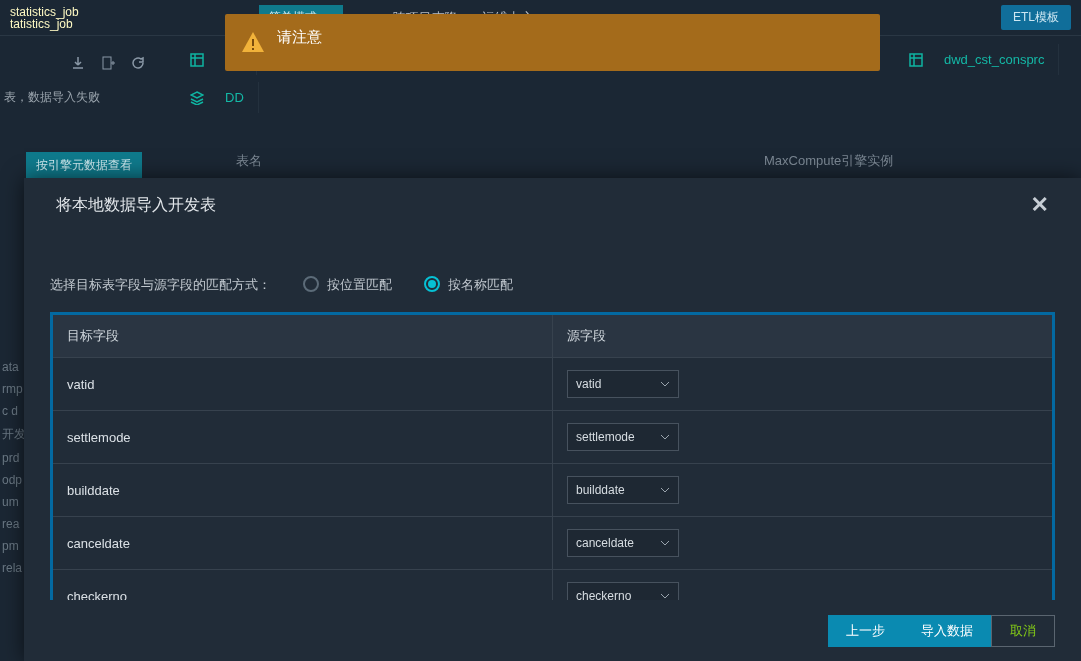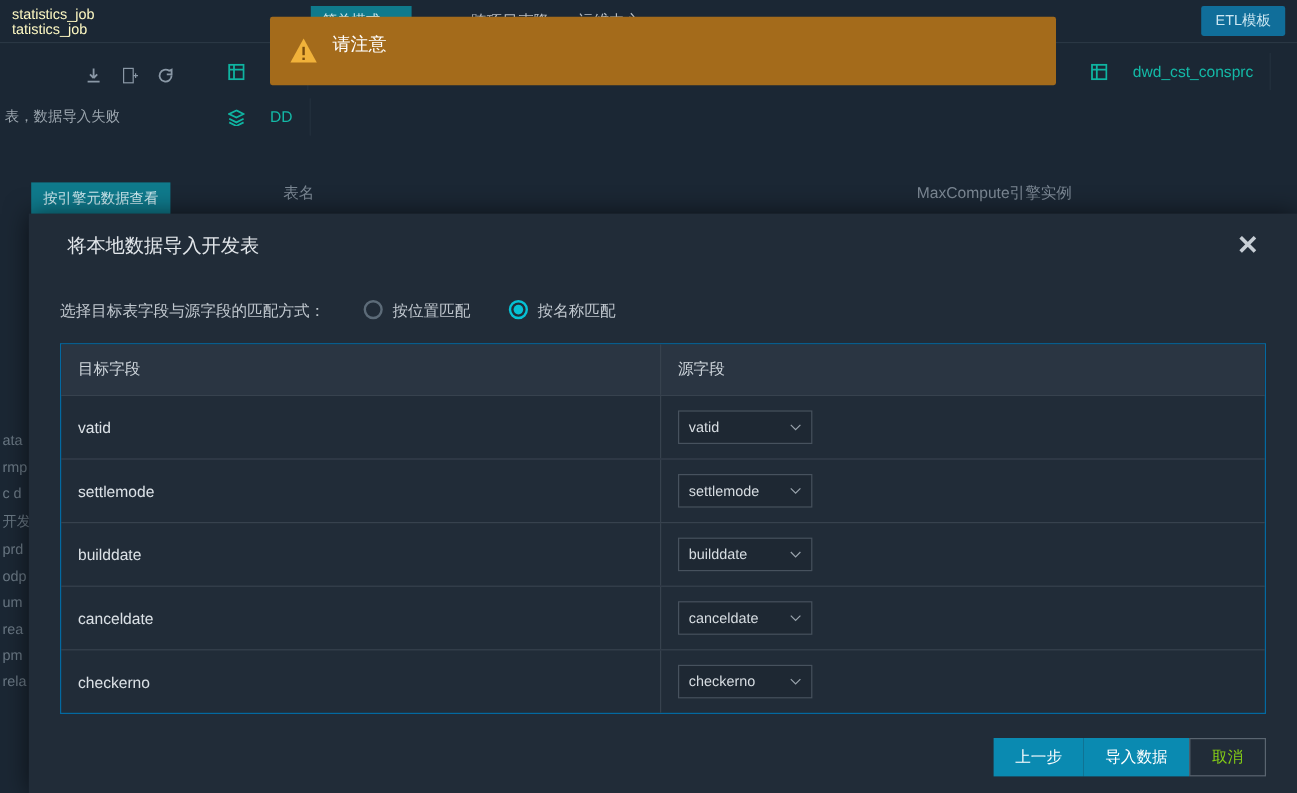--- a/index.html
+++ b/index.html
@@ -22,26 +22,26 @@
 .table-head2{position:absolute;left:764px;top:152px;color:#7b8793;font-size:13px}
 .side-list{position:absolute;left:0;top:360px;display:flex;flex-direction:column;gap:8px;color:#6a7884;font-size:12px;padding-left:2px}
 .alert{position:absolute;left:225px;top:14px;width:655px;background:#a46b1b;color:#fff;padding:14px 18px 16px 52px;border-radius:2px;z-index:5}
 .alert .alert-title{font-size:15px;margin-bottom:8px}
 .alert .alert-body{font-size:13px.5;color:#f5e9d8}
 .alert .warn-icon{position:absolute;left:16px;top:16px;width:24px;height:24px}
 .modal{position:absolute;left:24px;top:178px;width:1057px;height:483px;background:#212c38;box-shadow:0 0 20px rgba(0,0,0,.6);z-index:10;display:flex;flex-direction:column}
 .modal-header{display:flex;align-items:center;justify-content:space-between;padding:14px 32px;color:#e3e7eb;font-size:16px}
 .close-x{color:#c7ced5;font-size:22px;cursor:pointer;font-weight:bold}
 .modal-body{flex:1;padding:12px 26px 0 26px;overflow:hidden}
-.match-row{display:flex;align-items:center;gap:32px;margin:6px 0 18px 0;color:#c1c8cf;font-size:13px}
+.match-row{display:flex;align-items:center;gap:32px;margin:32px 0 18px 0;color:#c1c8cf;font-size:13px}
 .radio{width:16px;height:16px;border:2px solid #5c6b78;border-radius:50%;display:inline-flex;align-items:center;justify-content:center;cursor:pointer}
 .radio.sel{border-color:#06c1d4}
 .radio.sel::after{content:"";width:8px;height:8px;background:#06c1d4;border-radius:50%}
 .radio-wrap{display:flex;align-items:flex-start;gap:8px;cursor:pointer}
-.field-table{border:1px solid #0369a1}
+.field-table{border:3px solid #0369a1}
 .ft-head{display:flex;background:#2a3542}
 .ft-head>div{padding:12px 14px;color:#cfd6dc;font-weight:500;font-size:13px}
 .col1{width:500px;border-right:1px solid #37424e}
 .col2{flex:1}
 .ft-row{display:flex;border-top:1px solid #37424e}
 .ft-row>div{padding:12px 14px;color:#dbe1e6;font-size:13px;display:flex;align-items:center}
 .sel-box{width:112px;height:28px;border:1px solid #47525e;background:#1e2833;display:flex;align-items:center;justify-content:space-between;padding:0 8px;color:#d7dde2;font-size:12px;cursor:pointer}
 .sel-box svg{width:10px;height:10px;fill:#9aa4ad}
 .modal-footer{display:flex;justify-content:flex-end;gap:0;padding:14px 26px;border-top:1px solid rgba(255,255,255,0)}
 .btn{padding:6px 18px;font-size:13px;cursor:pointer;border:none}

